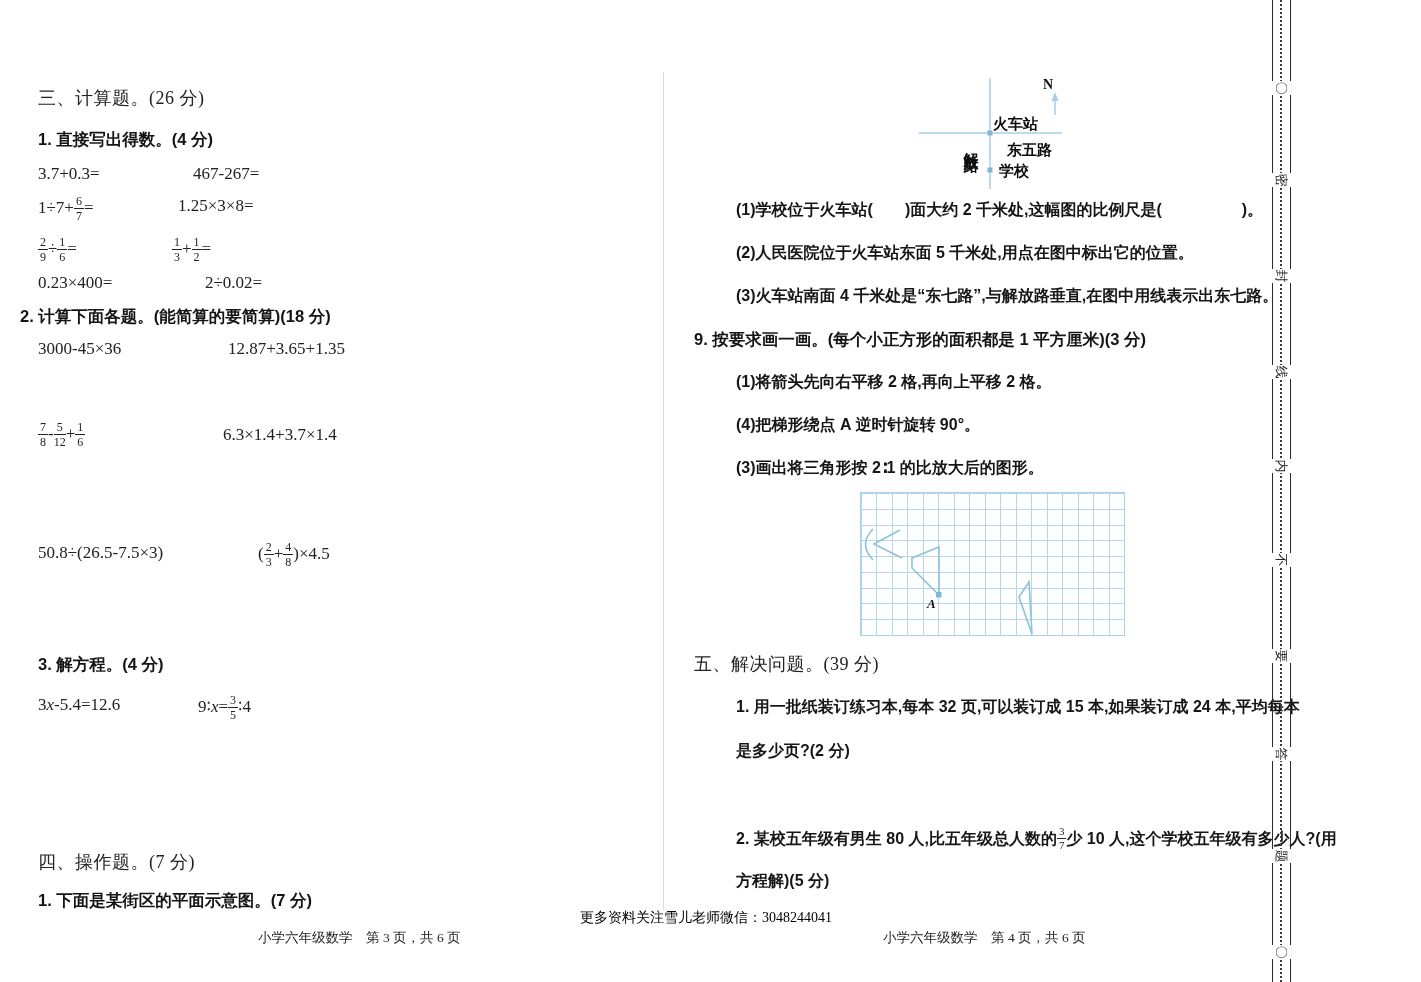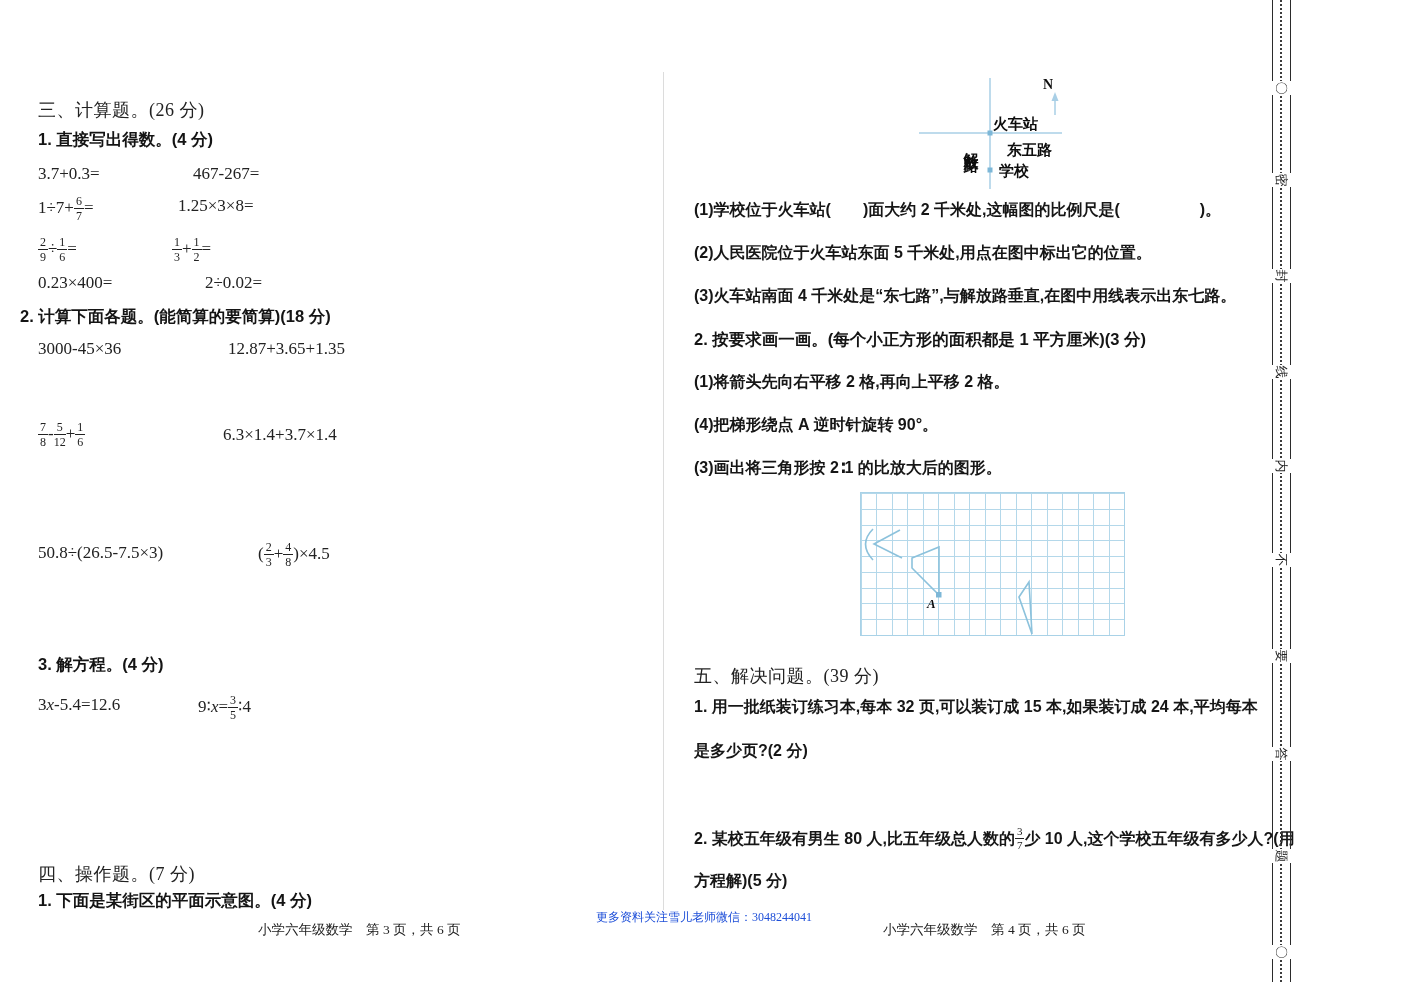--- a/index.html
+++ b/index.html
@@ -2,31 +2,31 @@
 <html><head>
 <meta charset="utf-8">
 <style>
   html,body{margin:0;padding:0;}
   body{
     width:1421px;height:982px;position:relative;overflow:hidden;
     background:#ffffff;color:#1c1c1c;
     font-family:"Liberation Sans",sans-serif;
   }
   .abs{position:absolute;white-space:nowrap;}
-  .hd{font-family:"Liberation Serif",serif;font-size:18px;font-weight:400;color:#222;letter-spacing:0.5px;margin-top:12px;}
+  .hd{font-family:"Liberation Serif",serif;font-size:18px;font-weight:400;color:#222;letter-spacing:0.5px;}
   .sub{font-size:16.5px;font-weight:700;color:#141414;}
-  .cn{font-size:16px;font-weight:600;color:#161616;}
+  .cn{font-size:16px;font-weight:600;color:#161616;margin-left:42px;}
   .math{font-family:"Liberation Serif",serif;font-size:17px;color:#222;font-weight:400;}
   .math i{font-family:"Liberation Serif",serif;font-style:italic;}
   .frac{display:inline-block;text-align:center;vertical-align:-0.55em;line-height:1.05;
         font-family:"Liberation Serif",serif;font-size:12px;font-weight:400;color:#222;}
   .frac .fn{display:block;border-bottom:1px solid #222;padding:0 2px;}
   .frac .fd{display:block;padding-top:1px;}
   .cn .frac{font-size:11px;vertical-align:-0.45em;}
-  .footer{font-family:"Liberation Serif",serif;font-size:13.5px;color:#222;}
+  .footer{font-family:"Liberation Serif",serif;font-size:13.5px;color:#222;margin-top:8px;}
   .map-label{position:absolute;font-size:15px;font-weight:700;color:#0d0d0d;white-space:nowrap;}
   .grid-box{
     position:absolute;left:860px;top:492px;width:263px;height:142px;
     border:1px solid #a9d2e7;
     background:
       repeating-linear-gradient(to right,#b4d8ea 0 1px,transparent 1px 15.47px),
       repeating-linear-gradient(to bottom,#b4d8ea 0 1px,transparent 1px 15.78px);
   }
   .seal-char{
     position:absolute;left:1273.5px;width:14px;text-align:center;
@@ -59,21 +59,21 @@
   <div class="abs math" style="left:38px;top:421px"><span class="frac"><span class="fn">7</span><span class="fd">8</span></span>-<span class="frac"><span class="fn">5</span><span class="fd">12</span></span>+<span class="frac"><span class="fn">1</span><span class="fd">6</span></span></div>
   <div class="abs math" style="left:223px;top:425px">6.3×1.4+3.7×1.4</div>
   <div class="abs math" style="left:38px;top:543px">50.8÷(26.5-7.5×3)</div>
   <div class="abs math" style="left:258px;top:541px">(<span class="frac"><span class="fn">2</span><span class="fd">3</span></span>+<span class="frac"><span class="fn">4</span><span class="fd">8</span></span>)×4.5</div>
 
   <div class="abs sub" style="left:38px;top:654px">3. 解方程。(4 分)</div>
   <div class="abs math" style="left:38px;top:695px">3<i>x</i>-5.4=12.6</div>
   <div class="abs math" style="left:198px;top:694px">9∶<i>x</i>=<span class="frac"><span class="fn">3</span><span class="fd">5</span></span>∶4</div>
 
   <div class="abs hd" style="left:38px;top:850px">四、操作题。(7 分)</div>
-  <div class="abs sub" style="left:38px;top:890px">1. 下面是某街区的平面示意图。(4 分)</div>
+  <div class="abs sub" style="left:38px;top:890px">1. 下面是某街区的平面示意图。(7 分)</div>
 
   <div class="abs footer" style="left:258px;top:921px">小学六年级数学　第 3 页，共 6 页</div>
 </div>
 
 <div class="divider"></div>
 
 <div>
 
   <div class="abs" style="left:915px;top:75px;width:160px;height:120px">
     <svg width="160" height="120" style="position:absolute;left:0;top:0;overflow:visible">
@@ -88,21 +88,21 @@
     <div class="map-label" style="left:78px;top:40px">火车站</div>
     <div class="map-label" style="left:92px;top:66px">东五路</div>
     <div class="map-label" style="left:46px;top:65px;writing-mode:vertical-rl;letter-spacing:3px">解放路</div>
     <div class="map-label" style="left:84px;top:87px">学校</div>
   </div>
 
   <div class="abs cn" style="left:694px;top:200px">(1)学校位于火车站(　　)面大约 2 千米处,这幅图的比例尺是(　　　　　)。</div>
   <div class="abs cn" style="left:694px;top:243px">(2)人民医院位于火车站东面 5 千米处,用点在图中标出它的位置。</div>
   <div class="abs cn" style="left:694px;top:286px">(3)火车站南面 4 千米处是“东七路”,与解放路垂直,在图中用线表示出东七路。</div>
 
-  <div class="abs sub" style="left:694px;top:329px">2. 按要求画一画。(每个小正方形的面积都是 1 平方厘米)(3 分)</div>
+  <div class="abs sub" style="left:694px;top:329px">9. 按要求画一画。(每个小正方形的面积都是 1 平方厘米)(3 分)</div>
   <div class="abs cn" style="left:694px;top:372px">(1)将箭头先向右平移 2 格,再向上平移 2 格。</div>
   <div class="abs cn" style="left:694px;top:415px">(4)把梯形绕点 A 逆时针旋转 90°。</div>
   <div class="abs cn" style="left:694px;top:458px">(3)画出将三角形按 2∶1 的比放大后的图形。</div>
 
   <div class="grid-box">
     <svg width="263" height="142" style="position:absolute;left:0;top:0;overflow:visible">
       <path d="M 12,36 Q -3,51 12,67" fill="none" stroke="#8cc2dc" stroke-width="1.6"></path>
       <polyline points="39,37 13,51 41,65" fill="none" stroke="#8cc2dc" stroke-width="1.6"></polyline>
       <polygon points="51,65 78,54 78,102 51,75" fill="none" stroke="#8cc2dc" stroke-width="1.6"></polygon>
       <rect x="75" y="99" width="5.5" height="5.5" fill="#7db7d7"></rect>
@@ -116,21 +116,21 @@
   <div class="abs cn" style="left:694px;top:741px">是多少页?(2 分)</div>
 
   <div class="abs cn" style="left:694px;top:826px">
     <span>2. 某校五年级有男生 80 人,比五年级总人数的</span><span class="frac"><span class="fn">3</span><span class="fd">7</span></span><span>少 10 人,这个学校五年级有多少人?(用</span>
   </div>
   <div class="abs cn" style="left:694px;top:871px">方程解)(5 分)</div>
 
   <div class="abs footer" style="left:883px;top:921px">小学六年级数学　第 4 页，共 6 页</div>
 </div>
 
-<div class="abs" style="left:596px;top:909px;font-size:12px;color:#1d4ed8;font-family:'Liberation Serif',serif">更多资料关注雪儿老师微信：3048244041</div>
+<div class="abs" style="left:580px;top:909px;font-size:14px;color:#000000;font-family:'Liberation Serif',serif">更多资料关注雪儿老师微信：3048244041</div>
 
 <div>
   <div class="vline-solid" style="left:1272px"></div>
   <div class="vline-dotted"></div>
   <div class="vline-solid" style="left:1290px"></div>
 
   <div class="seal-char" style="top:76px">〇</div>
   <div class="seal-char" style="top:168px">密</div>
   <div class="seal-char" style="top:264px">封</div>
   <div class="seal-char" style="top:360px">线</div>

